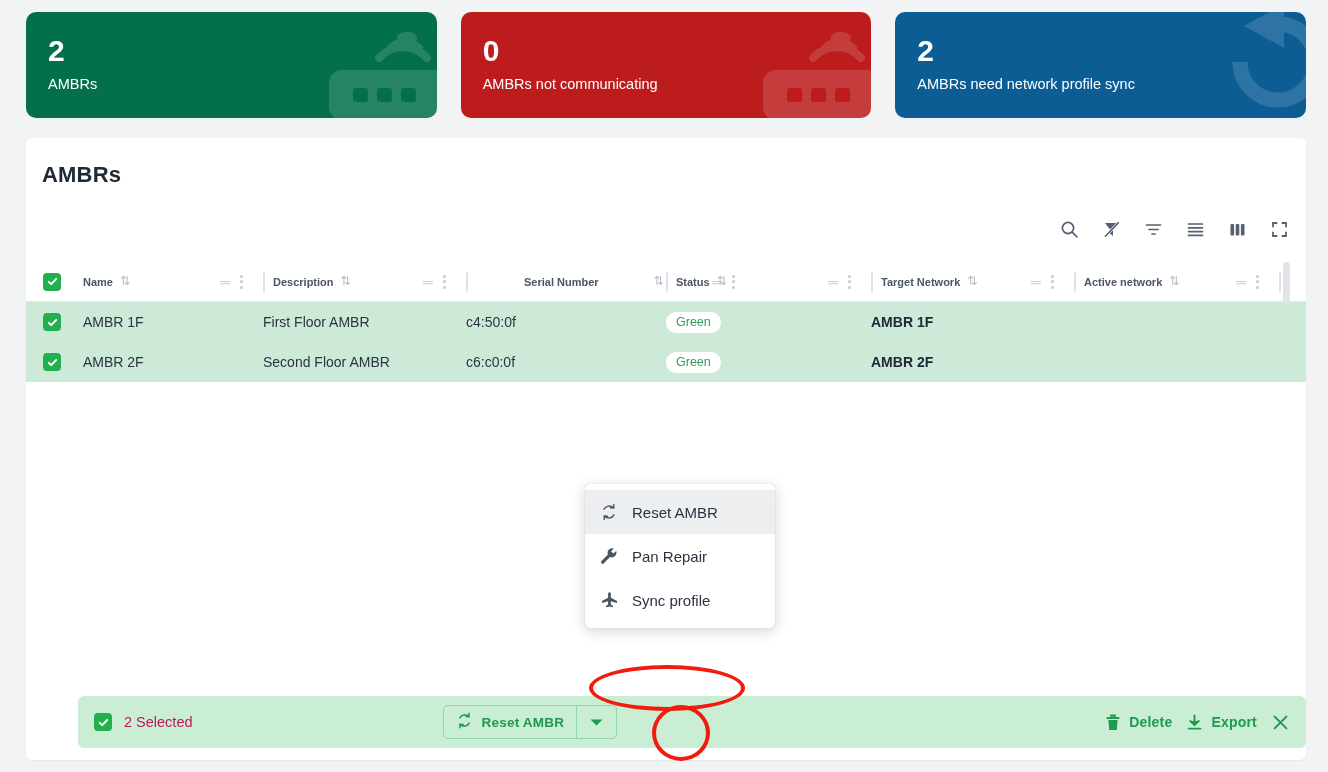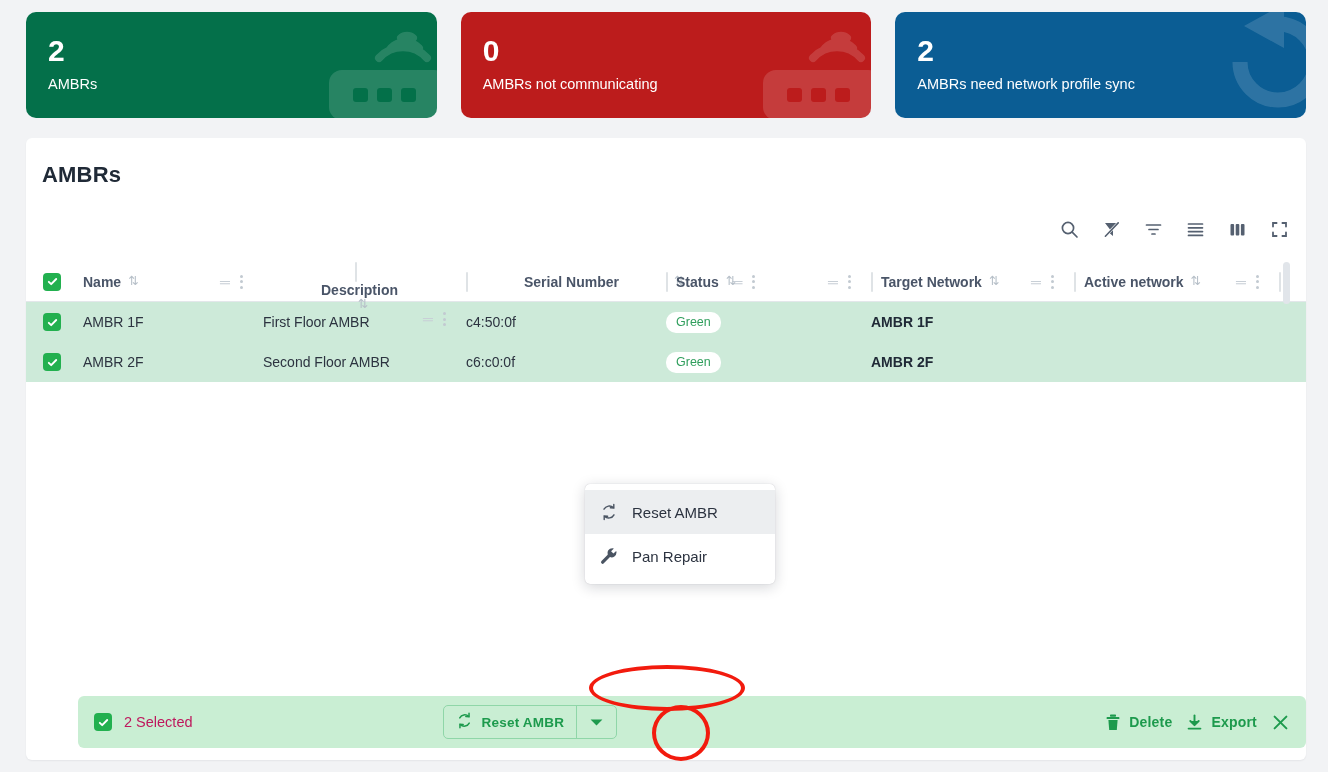--- a/index.html
+++ b/index.html
@@ -62,21 +62,21 @@
   }
   .th {
     position: relative; height: 40px; display: flex; align-items: center;
     flex: 0 0 auto; padding-left: 10px;
   }
   .th-sep {
     width: 2px; height: 20px; background: #dfe3e6; border-radius: 1px;
     margin-right: 8px; flex: 0 0 auto;
   }
   .th-label {
-    font-size: 14px; font-weight: bold; color: #4a5568; white-space: nowrap;
+    font-size: 11px; font-weight: bold; color: #4a5568; white-space: nowrap;
   }
   .sort-ico { margin-left: 7px; color: #b6bfc8; font-size: 12.5px; line-height: 1; }
   .th-tail { margin-left: auto; display: flex; align-items: center; gap: 9px; padding-right: 8px; }
   .resize-ico { color: #c8cfd6; font-size: 14px; line-height: 1; letter-spacing: -1px; }
   .kebab { display: flex; flex-direction: column; gap: 2.5px; padding: 2px 2px; cursor: pointer; }
   .kebab i { width: 3px; height: 3px; border-radius: 50%; background: #c2cad1; display: block; }
 
   .cb {
     width: 18px; height: 18px; border-radius: 4px; background: #22b04f;
     display: flex; align-items: center; justify-content: center; cursor: pointer;
@@ -91,21 +91,21 @@
   .td { flex: 0 0 auto; padding-left: 10px; white-space: nowrap; overflow: hidden; }
   .td.bold { font-weight: bold; color: #202a37; }
   .pill {
     display: inline-block; padding: 3px 10px; border-radius: 10px;
     background: #ffffff; color: #2f9e5c; font-size: 12.5px; line-height: 15px;
   }
 
   
   .c-chk  { width: 47px; padding-left: 17px; }
   .c-name { width: 180px; }
-  .c-desc { width: 203px; flex-direction: column; }
+  .c-desc { width: 203px; }
   .c-sn   { width: 200px; gap: 48px; }
   .c-stat { width: 205px; }
   .c-tgt  { width: 203px; }
   .c-act  { width: 205px; }
   .c-end  { width: 37px; }
 
   .tbl-scrollbar {
     position: absolute; top: 124px; right: 16px; width: 7px; height: 42px;
     background: #e1e5ea; border-radius: 4px;
   }
@@ -477,18 +477,26 @@
     <div class="mi">
       <span class="mi-ico">
         <svg width="18" height="18" viewBox="0 0 18 18" fill="currentColor">
           <path d="M12.3 1.2 a4.9 4.9 0 0 0-4.6 6.6 L1.5 14 a1.6 1.6 0 0 0 2.3 2.3 L10 10.1 a4.9 4.9 0 0 0 6.5-4.6 a4.9 4.9 0 0 0-.3-1.6 L13.4 6.6 L11.1 4.3 L13.9 1.5 a4.9 4.9 0 0 0-1.6-.3 z"></path>
         </svg>
       </span>
       <span>Pan Repair</span>
     </div>
 
 
+    <div class="mi">
+      <span class="mi-ico">
+        <svg width="19" height="19" viewBox="0 0 19 19" fill="currentColor">
+          <path d="M9.5 1.2 c.9 0 1.4 .9 1.4 1.9 v3.6 l6.1 3.4 v1.9 l-6.1-1.8 v3.3 l2.1 1.4 v1.3 l-3.5-.8 l-3.5 .8 v-1.3 l2.1-1.4 v-3.3 l-6.1 1.8 v-1.9 l6.1-3.4 v-3.6 c0-1 .5-1.9 1.4-1.9 z"></path>
+        </svg>
+      </span>
+      <span>Sync profile</span>
+    </div>
   </div>
 
   <div class="ann ann-sync"></div>
   <div class="ann ann-caret"></div>
 
 </div>
 
 </body></html>

